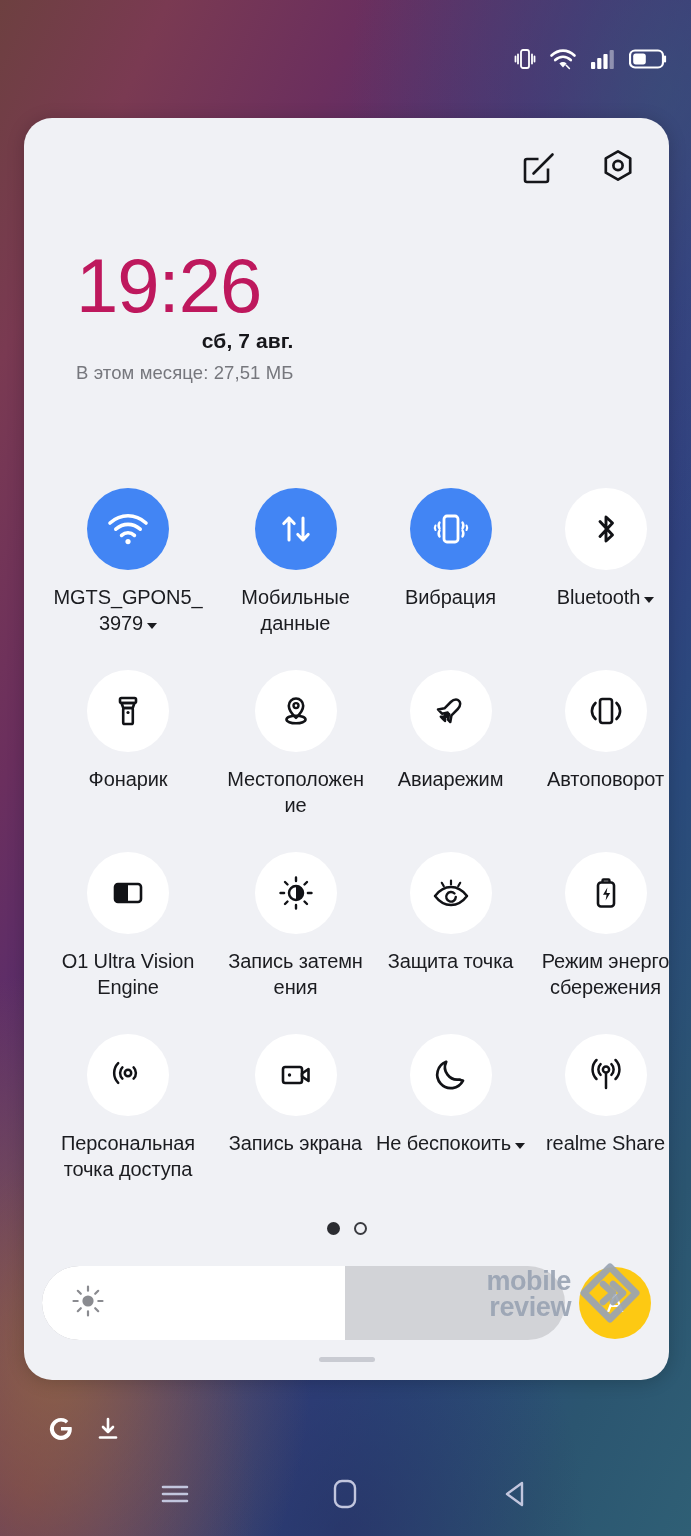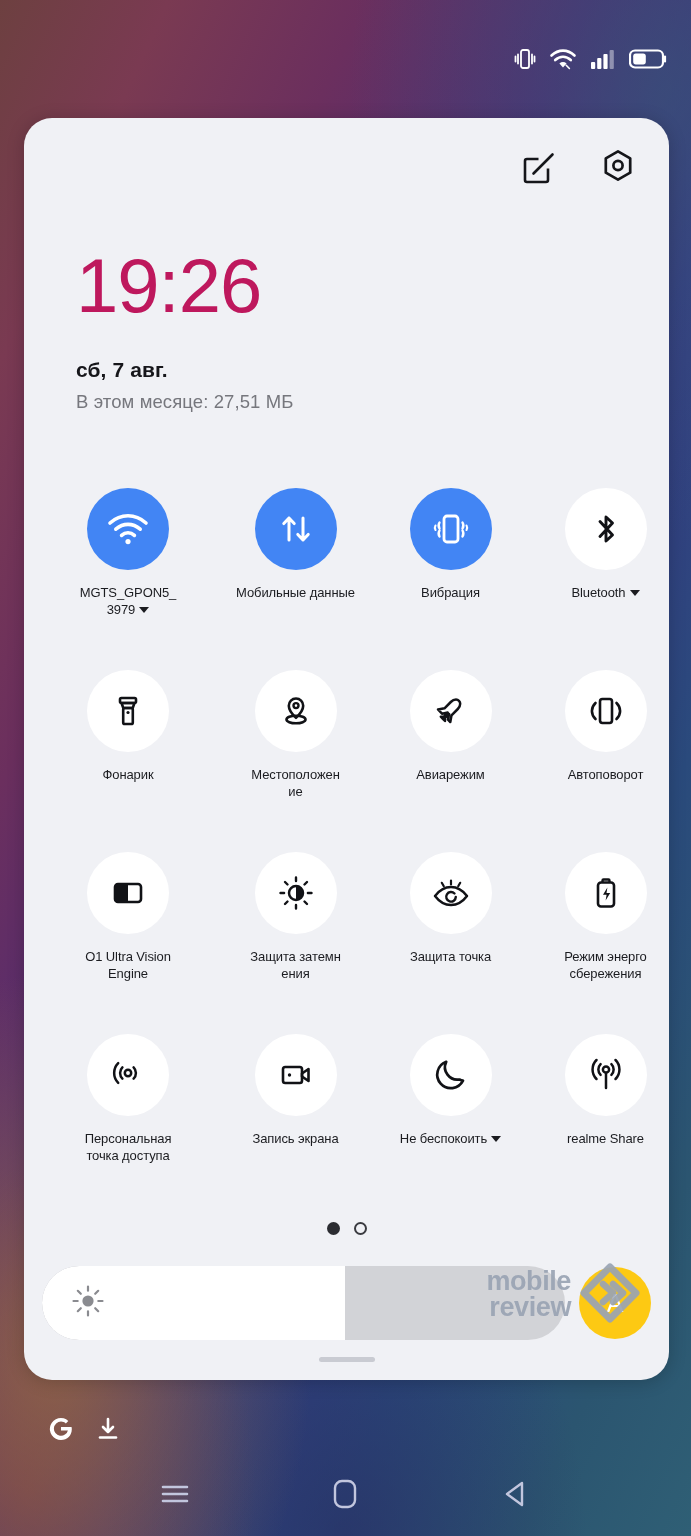--- a/index.html
+++ b/index.html
@@ -65,25 +65,26 @@
   .clock-block { position:absolute; left:52px; top:130px; }
   .clock {
     font-size:76px;
     font-weight:300;
     letter-spacing:-1px;
     color:#be185d;
     line-height:1;
     font-family:"Liberation Sans", sans-serif;
   }
   .date {
-    margin-top:34px;
+    margin-top:5px;
     font-size:21px;
     font-weight:bold;
     color:#16161a;
     letter-spacing:.1px;
+    text-align:right;
   }
   .usage {
     margin-top:9px;
     font-size:18.5px;
     color:#76777d;
     letter-spacing:.1px;
   }
 
   
   .tiles {
@@ -102,21 +103,21 @@
   .tile-circle {
     width:82px; height:82px; border-radius:50%;
     background:#ffffff;
     display:flex; align-items:center; justify-content:center;
     flex:0 0 auto;
   }
   .tile-circle.on { background:#4285f4; }
   .tile-circle svg { display:block; }
   .tile-label {
     margin-top:15px;
-    font-size:13px;
+    font-size:20px;
     line-height:1.28;
     color:#1b1c20;
     text-align:center;
     width:155px;
     letter-spacing:-.1px;
     white-space:pre-line;
   }
   .tile-label .caret {
     display:inline-block;
     width:0;height:0;
@@ -380,21 +381,21 @@
         <div class="tile-circle">
           <svg width="42" height="42" viewBox="0 0 42 42">
             <circle cx="21" cy="21" r="7" fill="none" stroke="#111216" stroke-width="2.5"></circle>
             <path d="M21 14a7 7 0 0 1 0 14z" fill="#111216"></path>
             <g stroke="#111216" stroke-width="2.4" stroke-linecap="round">
               <path d="M21 5.5v3.6M21 32.9v3.6M5.5 21h3.6M32.9 21h3.6"></path>
               <path d="M10 10l2.5 2.5M29.5 29.5l2.5 2.5M32 10l-2.5 2.5M12.5 29.5L10 32"></path>
             </g>
           </svg>
         </div>
-        <div class="tile-label">Защита затемн
+        <div class="tile-label">Запись затемн
 ения</div>
       </div>
 
       <div class="tile">
         <div class="tile-circle">
           <svg width="42" height="42" viewBox="0 0 42 42">
             <path d="M5 24c4.5-6 10-9 16-9s11.5 3 16 9c-4.5 6-10 9-16 9S9.5 30 5 24z" fill="none" stroke="#111216" stroke-width="2.5" stroke-linejoin="round"></path>
             <path d="M24.5 21.5a4.8 4.8 0 1 0 1.3 3.4" fill="none" stroke="#111216" stroke-width="2.4" stroke-linecap="round"></path>
             <g stroke="#111216" stroke-width="2.2" stroke-linecap="round">
               <path d="M21 12.5V8.5M13.8 14.3l-2-3.5M28.2 14.3l2-3.5"></path>

